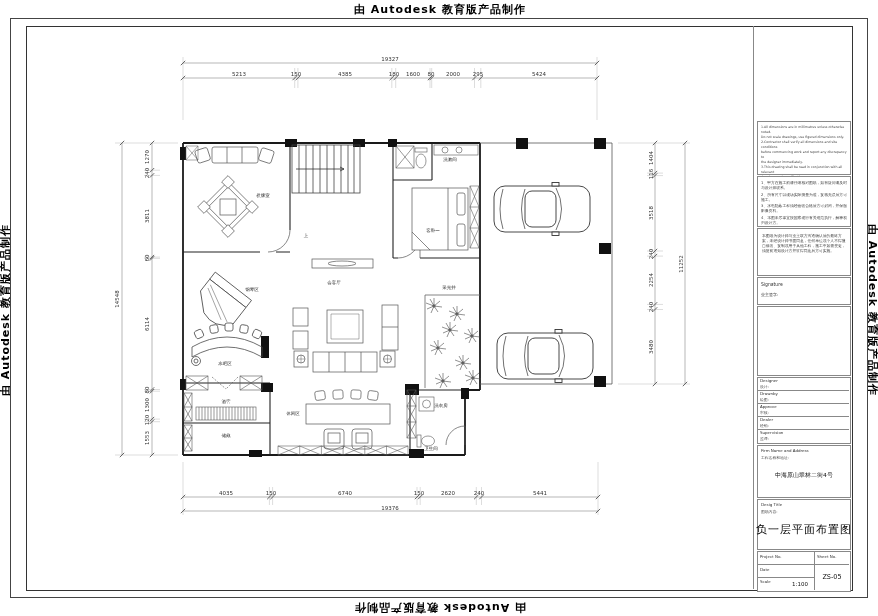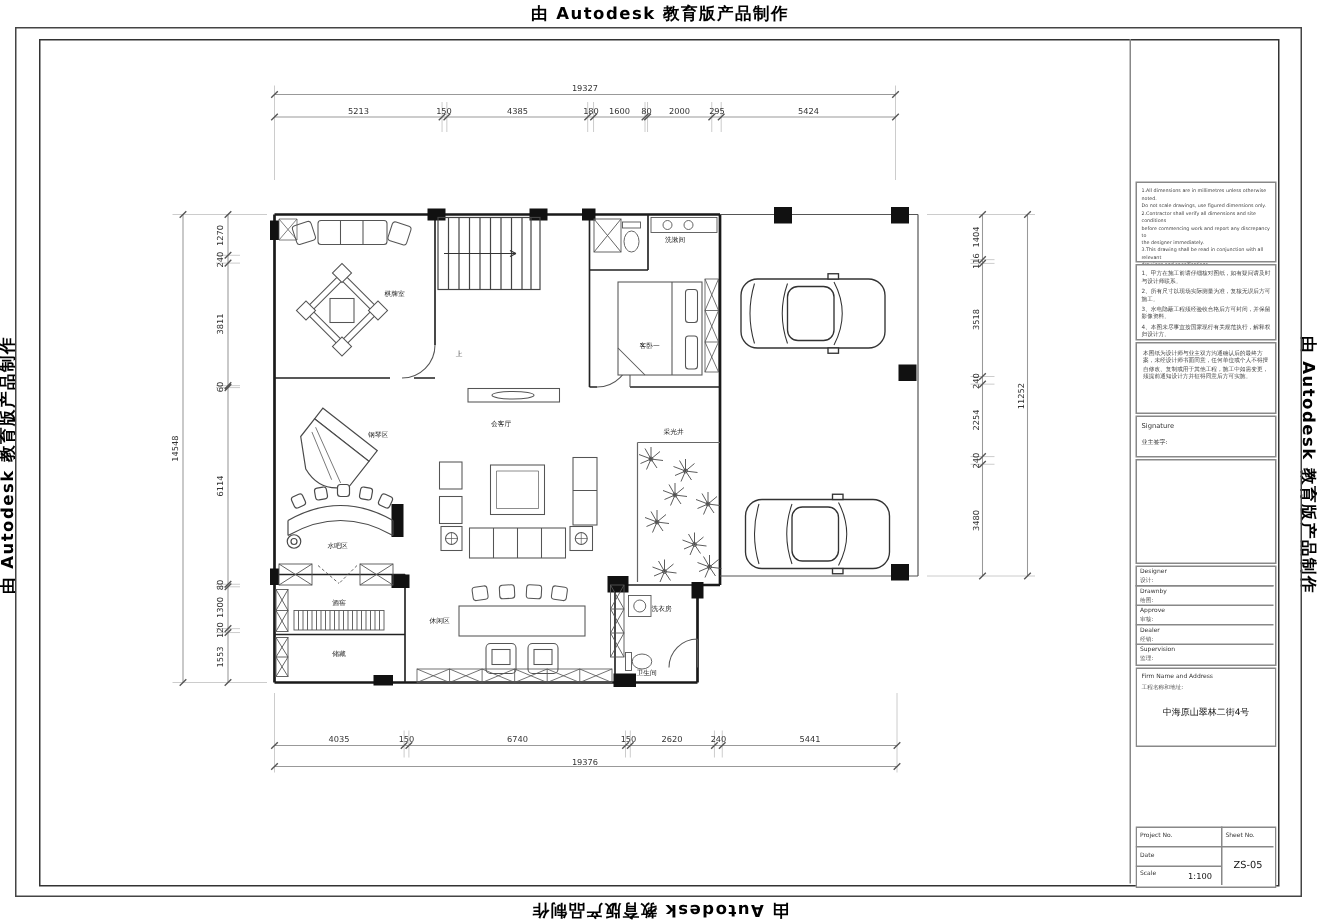--- a/index.html
+++ b/index.html
@@ -347,20 +347,25 @@
   <span class="tl" style="left:760px;top:426px;font-size:7.6px;color:#555;">经销:</span>
   <span class="tl" style="left:760px;top:433px;font-size:8px;">Supervision</span>
   <span class="tl" style="left:760px;top:439px;font-size:7.6px;color:#555;">监理:</span>
 
   <div class="tb" style="left:757px;top:445px;width:92px;height:51px;">
     <span class="tl" style="left:3px;top:5px;font-size:8px;">Firm Name and Address</span>
     <span class="tl" style="left:3px;top:11.5px;font-size:7.6px;color:#555;">工程名称和地址:</span>
     <span class="t" style="left:46px;top:29px;font-size:12px;">中海原山翠林二街4号</span>
   </div>
 
+  <div class="tb" style="left:757px;top:499px;width:92px;height:49px;">
+    <span class="tl" style="left:3px;top:5px;font-size:8px;">Desig Title</span>
+    <span class="tl" style="left:3px;top:11.5px;font-size:7.6px;color:#555;">图纸内容:</span>
+    <span class="t" style="left:46px;top:29px;font-size:22px;letter-spacing:2px;color:#000;">负一层平面布置图</span>
+  </div>
 
   <div class="tb" style="left:757px;top:551px;width:92px;height:39px;"></div>
   <div class="vline" style="left:814px;top:551px;height:39px;"></div>
   <div class="hline" style="left:757px;top:564px;width:57px;"></div>
   <div class="hline" style="left:757px;top:577px;width:57px;"></div>
   <div class="hline" style="left:814px;top:564px;width:35px;"></div>
   <span class="tl" style="left:760px;top:557px;font-size:8px;">Project No.</span>
   <span class="tl" style="left:817px;top:557px;font-size:8px;">Sheet No.</span>
   <span class="tl" style="left:760px;top:570px;font-size:8px;">Date</span>
   <span class="tl" style="left:760px;top:582px;font-size:8px;">Scale</span>

